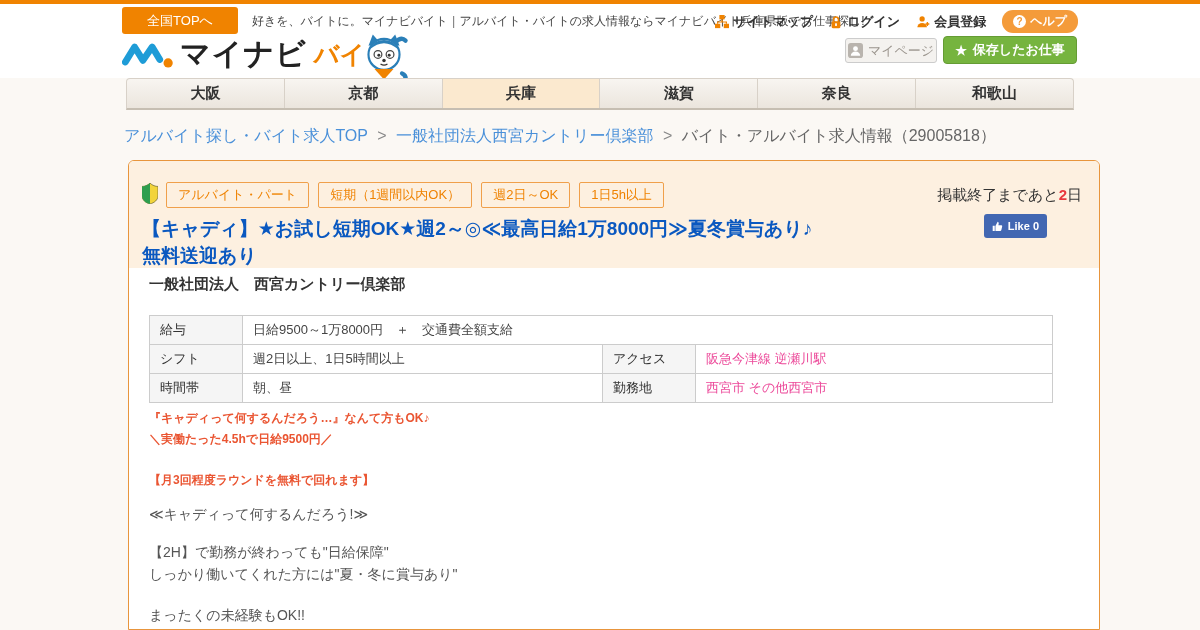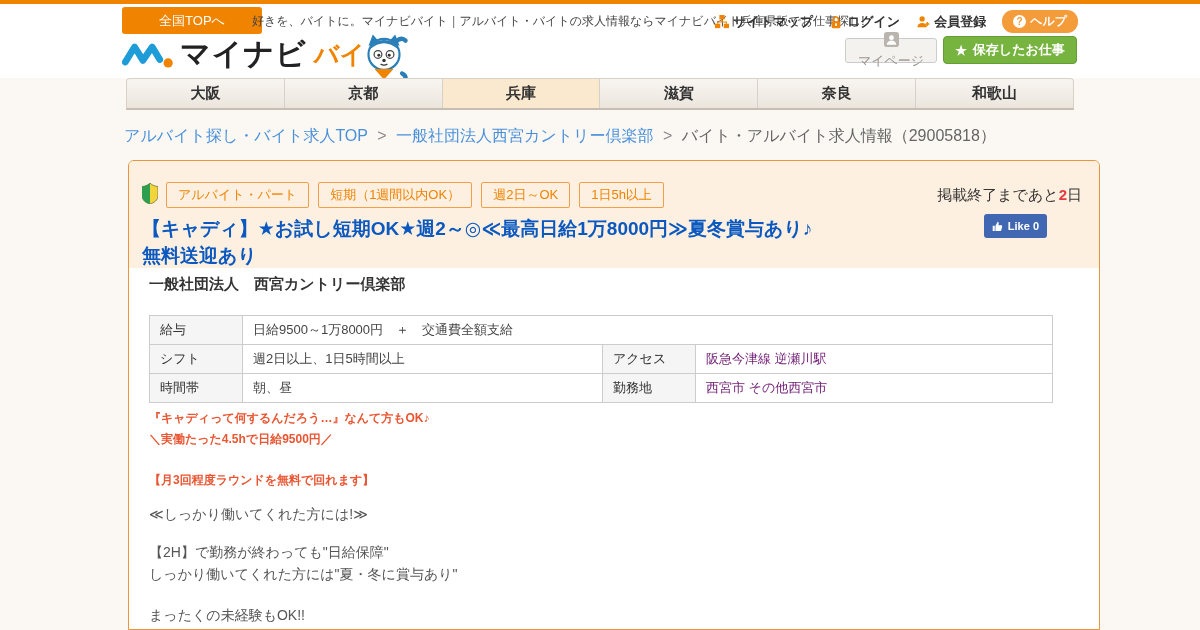--- a/index.html
+++ b/index.html
@@ -6,42 +6,42 @@
   html,body { width:1200px; height:630px; }
   body {
     position:relative; overflow:hidden;
     font-family:"Liberation Sans","DejaVu Sans",sans-serif;
     background:#fbf8f4; color:#333;
   }
   
   .topstrip { position:absolute; left:0; top:0; width:1200px; height:4px; background:#f08300; }
   .headwrap { position:absolute; left:0; top:4px; width:1200px; height:74px; background:#fff; }
   .national-btn {
-    position:absolute; left:122px; top:3px; width:140px; height:27px;
+    position:absolute; left:122px; top:3px; width:116px; height:27px;
     background:#f08300; color:#fff; font-size:13px; border:none; border-radius:3px;
     display:flex; align-items:center; justify-content:center; cursor:pointer;
   }
   .tagline { position:absolute; left:252px; top:9px; font-size:12px; color:#444; }
   .util-links { position:absolute; right:122px; top:6px; display:flex; align-items:center; gap:16px; }
   .util-link { display:flex; align-items:center; gap:4px; font-size:13px; font-weight:bold; color:#333; cursor:pointer; }
   .help-pill {
     display:flex; align-items:center; gap:4px; background:#f49b3a; color:#fff;
     font-size:12px; font-weight:bold; border-radius:11px; padding:3px 11px; cursor:pointer;
   }
   .help-q { display:inline-flex; width:13px; height:13px; border-radius:50%; background:#fff;
     color:#f49b3a; font-size:10px; font-weight:bold; align-items:center; justify-content:center; }
   
   .logo { position:absolute; left:122px; top:30px; display:flex; align-items:center; cursor:pointer; }
   .logo-main { font-size:30px; font-weight:bold; color:#222; letter-spacing:1px; margin-left:6px; }
   .logo-sub { font-size:25px; font-weight:bold; color:#f08300; margin-left:7px; }
   .mascot { position:absolute; left:356px; top:28px; }
   .mypage-btn {
     position:absolute; left:845px; top:34px; width:92px; height:25px;
     background:#f4f2ef; border:1px solid #ccc; border-radius:3px; color:#9b958e;
-    font-size:13px; display:flex; align-items:center; justify-content:center; gap:5px; cursor:pointer;flex-direction:column;
+    font-size:13px; display:flex; align-items:center; justify-content:center; gap:5px; cursor:pointer;
   }
   .saved-btn {
     position:absolute; left:943px; top:32px; width:134px; height:28px;
     background:#76b43f; border:1px solid #659c34; border-radius:4px; color:#fff;
     font-size:13px; font-weight:bold; display:flex; align-items:center; justify-content:center; gap:6px; cursor:pointer;
   }
   .star { font-size:13px; line-height:1; }
   
   .nav {
     position:absolute; left:126px; top:78px; width:948px; height:32px;
@@ -81,21 +81,21 @@
   .job-title {
     position:absolute; left:13px; top:54px; width:700px;
     color:#0a58c0; font-size:19px; font-weight:bold; line-height:27px;
   }
   
   .company { position:absolute; left:20px; top:114px; font-size:15px; font-weight:bold; color:#333; }
   .detail-table { position:absolute; left:20px; top:154px; width:904px; border-collapse:collapse; font-size:13px; }
   .detail-table th, .detail-table td { border:1px solid #ccc; height:29px; padding:4px 10px; text-align:left; vertical-align:middle; }
   .detail-table th { background:#f5f5f5; font-weight:normal; color:#333; width:93px; }
   .detail-table td { color:#444; }
-  .detail-table a { color:#701a75; text-decoration:none; cursor:pointer;margin-top:12px; }
+  .detail-table a { color:#ec4899; text-decoration:none; cursor:pointer;margin-top:12px; }
   .promo { position:absolute; left:20px; color:#ea5532; font-weight:bold; font-size:12px; line-height:21px; }
   .promo1 { top:247px; }
   .promo2 { top:309px; }
   .desc { position:absolute; left:20px; color:#555; font-size:14px; line-height:22px; }
   .desc1 { top:342px; }
   .desc2 { top:380px; }
   .desc3 { top:443px; }
   svg { display:block; }
 </style>
 </head>
@@ -262,21 +262,21 @@
 
   <div class="promo promo1">
     <div>『キャディって何するんだろう…』なんて方もOK♪</div>
     <div>＼実働たった4.5hで日給9500円／</div>
   </div>
   <div class="promo promo2">
     <div>【月3回程度ラウンドを無料で回れます】</div>
   </div>
 
   <div class="desc desc1">
-    <div>≪しっかり働いてくれた方には!≫</div>
+    <div>≪キャディって何するんだろう!≫</div>
   </div>
   <div class="desc desc2">
     <div>【2H】で勤務が終わっても"日給保障"</div>
     <div>しっかり働いてくれた方には"夏・冬に賞与あり"</div>
   </div>
   <div class="desc desc3">
     <div>まったくの未経験もOK!!</div>
   </div>
 </div>
 

